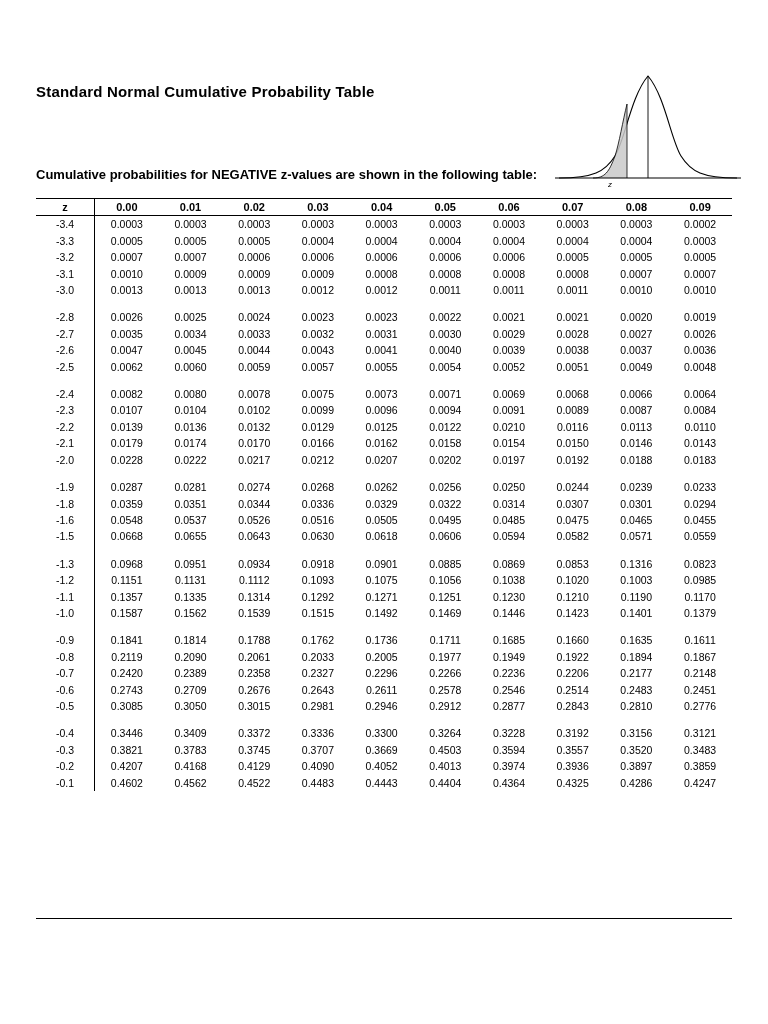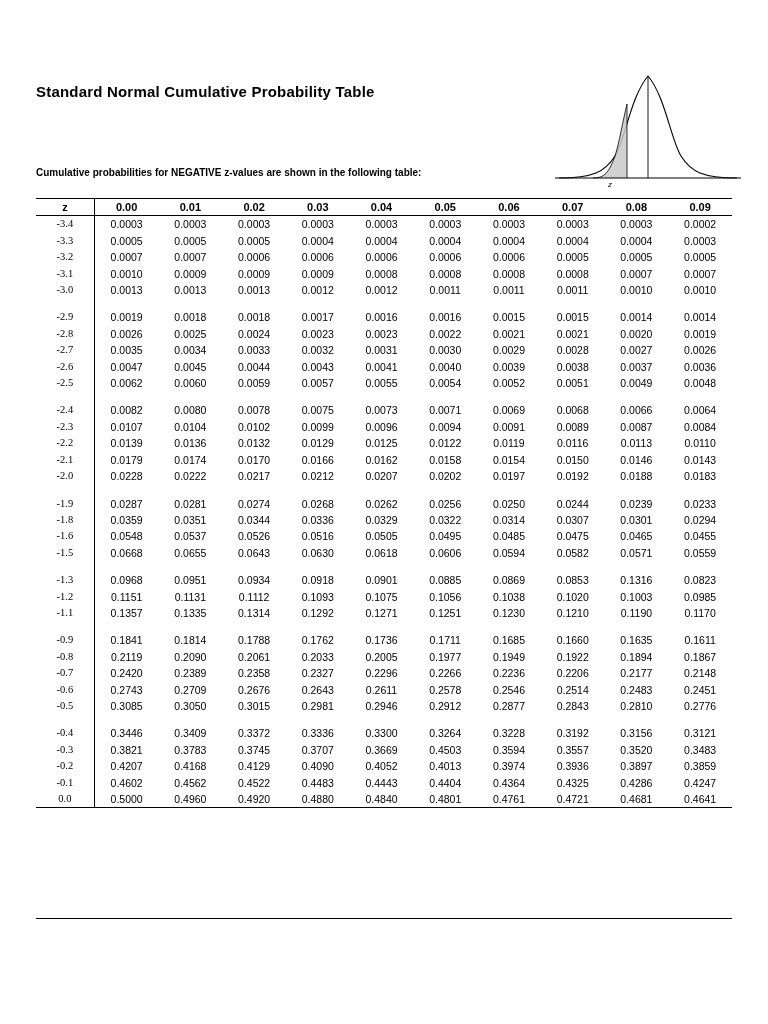--- a/index.html
+++ b/index.html
@@ -27,21 +27,21 @@
     left: 36px;
     top: 71px;
     font-size: 15px;
     font-weight: bold;
     letter-spacing: 0.2px;
   }
   .subtitle {
     position: absolute;
     left: 36px;
     top: 155px;
-    font-size: 10px;
+    font-size: 13px;
     font-weight: bold;
   }
   .curve-box {
     position: absolute;
     left: 553px;
     top: 48px;
     width: 190px;
     height: 130px;
   }
   .curve-box svg {
@@ -79,21 +79,20 @@
     border-bottom: 1.6px solid #000;
   }
   
   th.zcol, td.zcol {
     width: 66px;
     font-weight: bold;
     border-right: 1.2px solid #000;
   }
   td.zcol {
     font-weight: bold;
-    font-family: Liberation Serif, serif;
   }
   td.val, th.val {
     width: 70px;
   }
   tr.gap td {
     height: 11px;
     line-height: 11px;
     font-size: 1px;
   }
   tr.gap td.zcol {
@@ -225,33 +224,20 @@
           <td class="val">&nbsp;</td>
           <td class="val">&nbsp;</td>
           <td class="val">&nbsp;</td>
           <td class="val">&nbsp;</td>
           <td class="val">&nbsp;</td>
           <td class="val">&nbsp;</td>
           <td class="val">&nbsp;</td>
           <td class="val">&nbsp;</td>
         </tr>
         <tr>
-          <td class="zcol">-2.9</td>
-          <td class="val">0.0019</td>
-          <td class="val">0.0018</td>
-          <td class="val">0.0018</td>
-          <td class="val">0.0017</td>
-          <td class="val">0.0016</td>
-          <td class="val">0.0016</td>
-          <td class="val">0.0015</td>
-          <td class="val">0.0015</td>
-          <td class="val">0.0014</td>
-          <td class="val">0.0014</td>
-        </tr>
-        <tr>
           <td class="zcol">-2.8</td>
           <td class="val">0.0026</td>
           <td class="val">0.0025</td>
           <td class="val">0.0024</td>
           <td class="val">0.0023</td>
           <td class="val">0.0023</td>
           <td class="val">0.0022</td>
           <td class="val">0.0021</td>
           <td class="val">0.0021</td>
           <td class="val">0.0020</td>
@@ -336,21 +322,21 @@
           <td class="val">0.0084</td>
         </tr>
         <tr>
           <td class="zcol">-2.2</td>
           <td class="val">0.0139</td>
           <td class="val">0.0136</td>
           <td class="val">0.0132</td>
           <td class="val">0.0129</td>
           <td class="val">0.0125</td>
           <td class="val">0.0122</td>
-          <td class="val">0.0119</td>
+          <td class="val">0.0210</td>
           <td class="val">0.0116</td>
           <td class="val">0.0113</td>
           <td class="val">0.0110</td>
         </tr>
         <tr>
           <td class="zcol">-2.1</td>
           <td class="val">0.0179</td>
           <td class="val">0.0174</td>
           <td class="val">0.0170</td>
           <td class="val">0.0166</td>
@@ -484,20 +470,33 @@
           <td class="val">0.1335</td>
           <td class="val">0.1314</td>
           <td class="val">0.1292</td>
           <td class="val">0.1271</td>
           <td class="val">0.1251</td>
           <td class="val">0.1230</td>
           <td class="val">0.1210</td>
           <td class="val">0.1190</td>
           <td class="val">0.1170</td>
         </tr>
+        <tr>
+          <td class="zcol">-1.0</td>
+          <td class="val">0.1587</td>
+          <td class="val">0.1562</td>
+          <td class="val">0.1539</td>
+          <td class="val">0.1515</td>
+          <td class="val">0.1492</td>
+          <td class="val">0.1469</td>
+          <td class="val">0.1446</td>
+          <td class="val">0.1423</td>
+          <td class="val">0.1401</td>
+          <td class="val">0.1379</td>
+        </tr>
         <tr class="gap">
           <td class="zcol">&nbsp;</td>
           <td class="val">&nbsp;</td>
           <td class="val">&nbsp;</td>
           <td class="val">&nbsp;</td>
           <td class="val">&nbsp;</td>
           <td class="val">&nbsp;</td>
           <td class="val">&nbsp;</td>
           <td class="val">&nbsp;</td>
           <td class="val">&nbsp;</td>
@@ -627,30 +626,17 @@
           <td class="val">0.4562</td>
           <td class="val">0.4522</td>
           <td class="val">0.4483</td>
           <td class="val">0.4443</td>
           <td class="val">0.4404</td>
           <td class="val">0.4364</td>
           <td class="val">0.4325</td>
           <td class="val">0.4286</td>
           <td class="val">0.4247</td>
         </tr>
-        <tr class="last-row">
-          <td class="zcol">0.0</td>
-          <td class="val">0.5000</td>
-          <td class="val">0.4960</td>
-          <td class="val">0.4920</td>
-          <td class="val">0.4880</td>
-          <td class="val">0.4840</td>
-          <td class="val">0.4801</td>
-          <td class="val">0.4761</td>
-          <td class="val">0.4721</td>
-          <td class="val">0.4681</td>
-          <td class="val">0.4641</td>
-        </tr>
       </tbody>
   </table>
 
   <div class="bottom-rule"></div>
 </div>
 
 </body></html>

